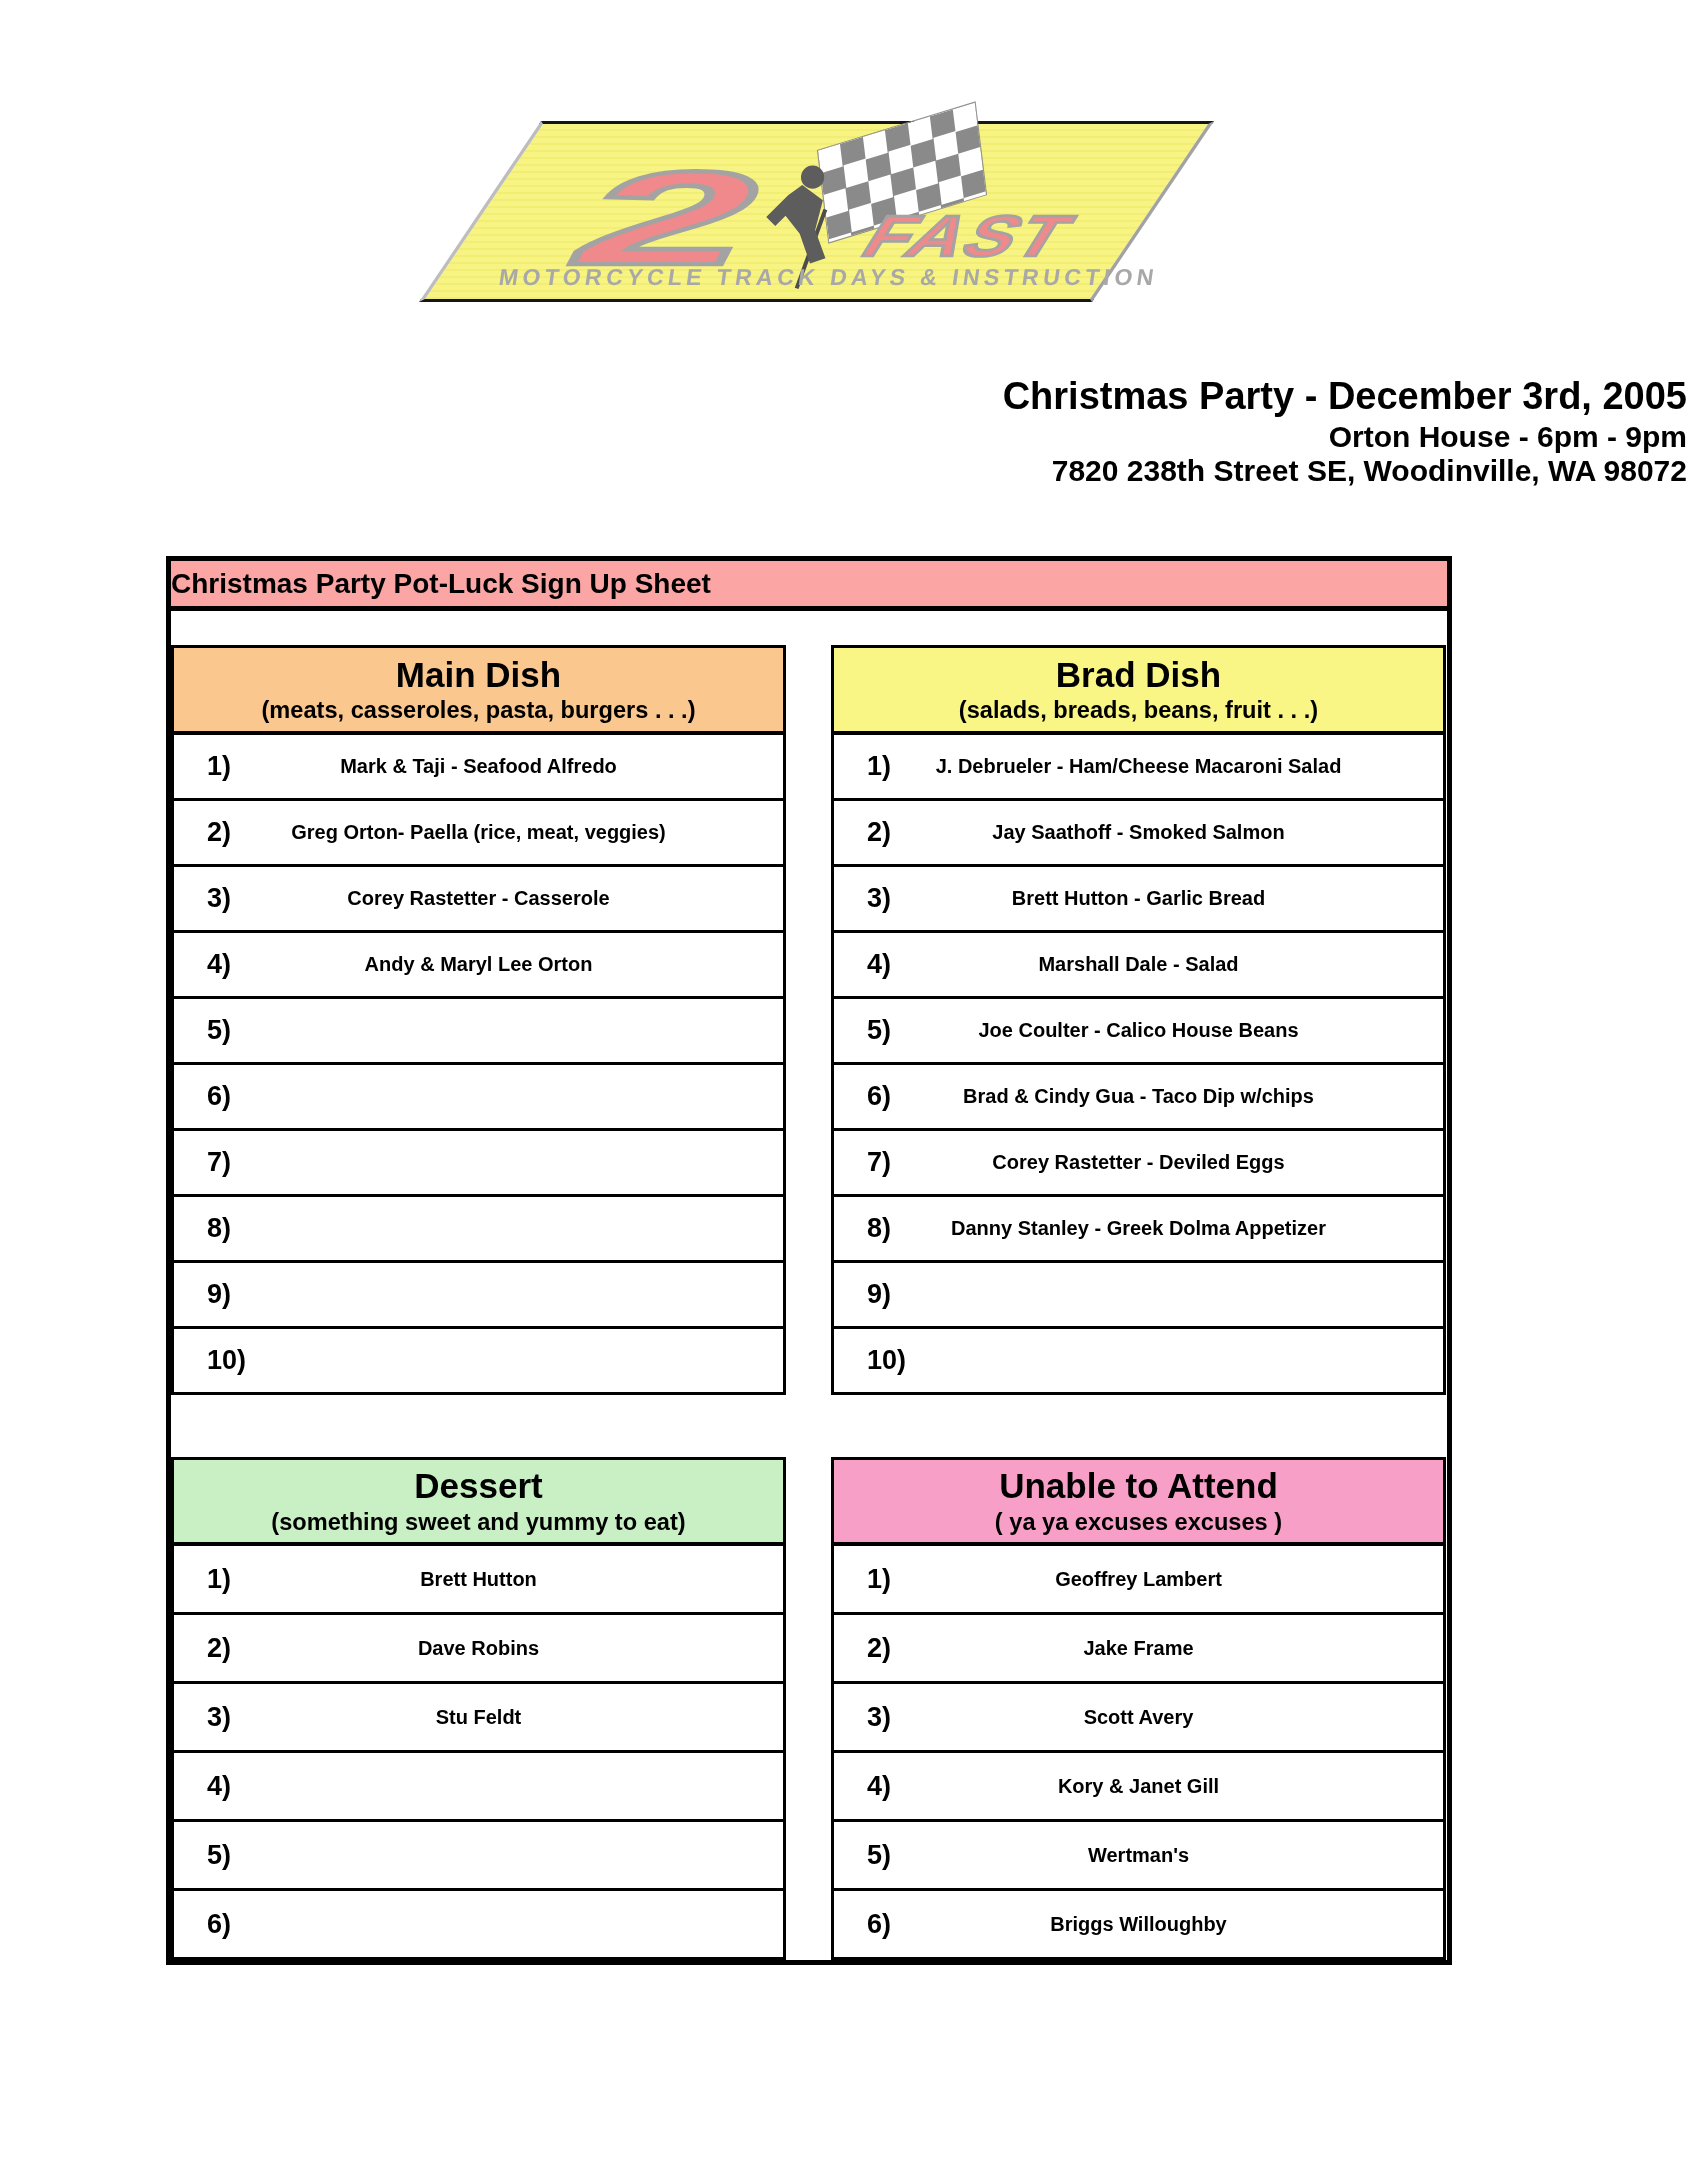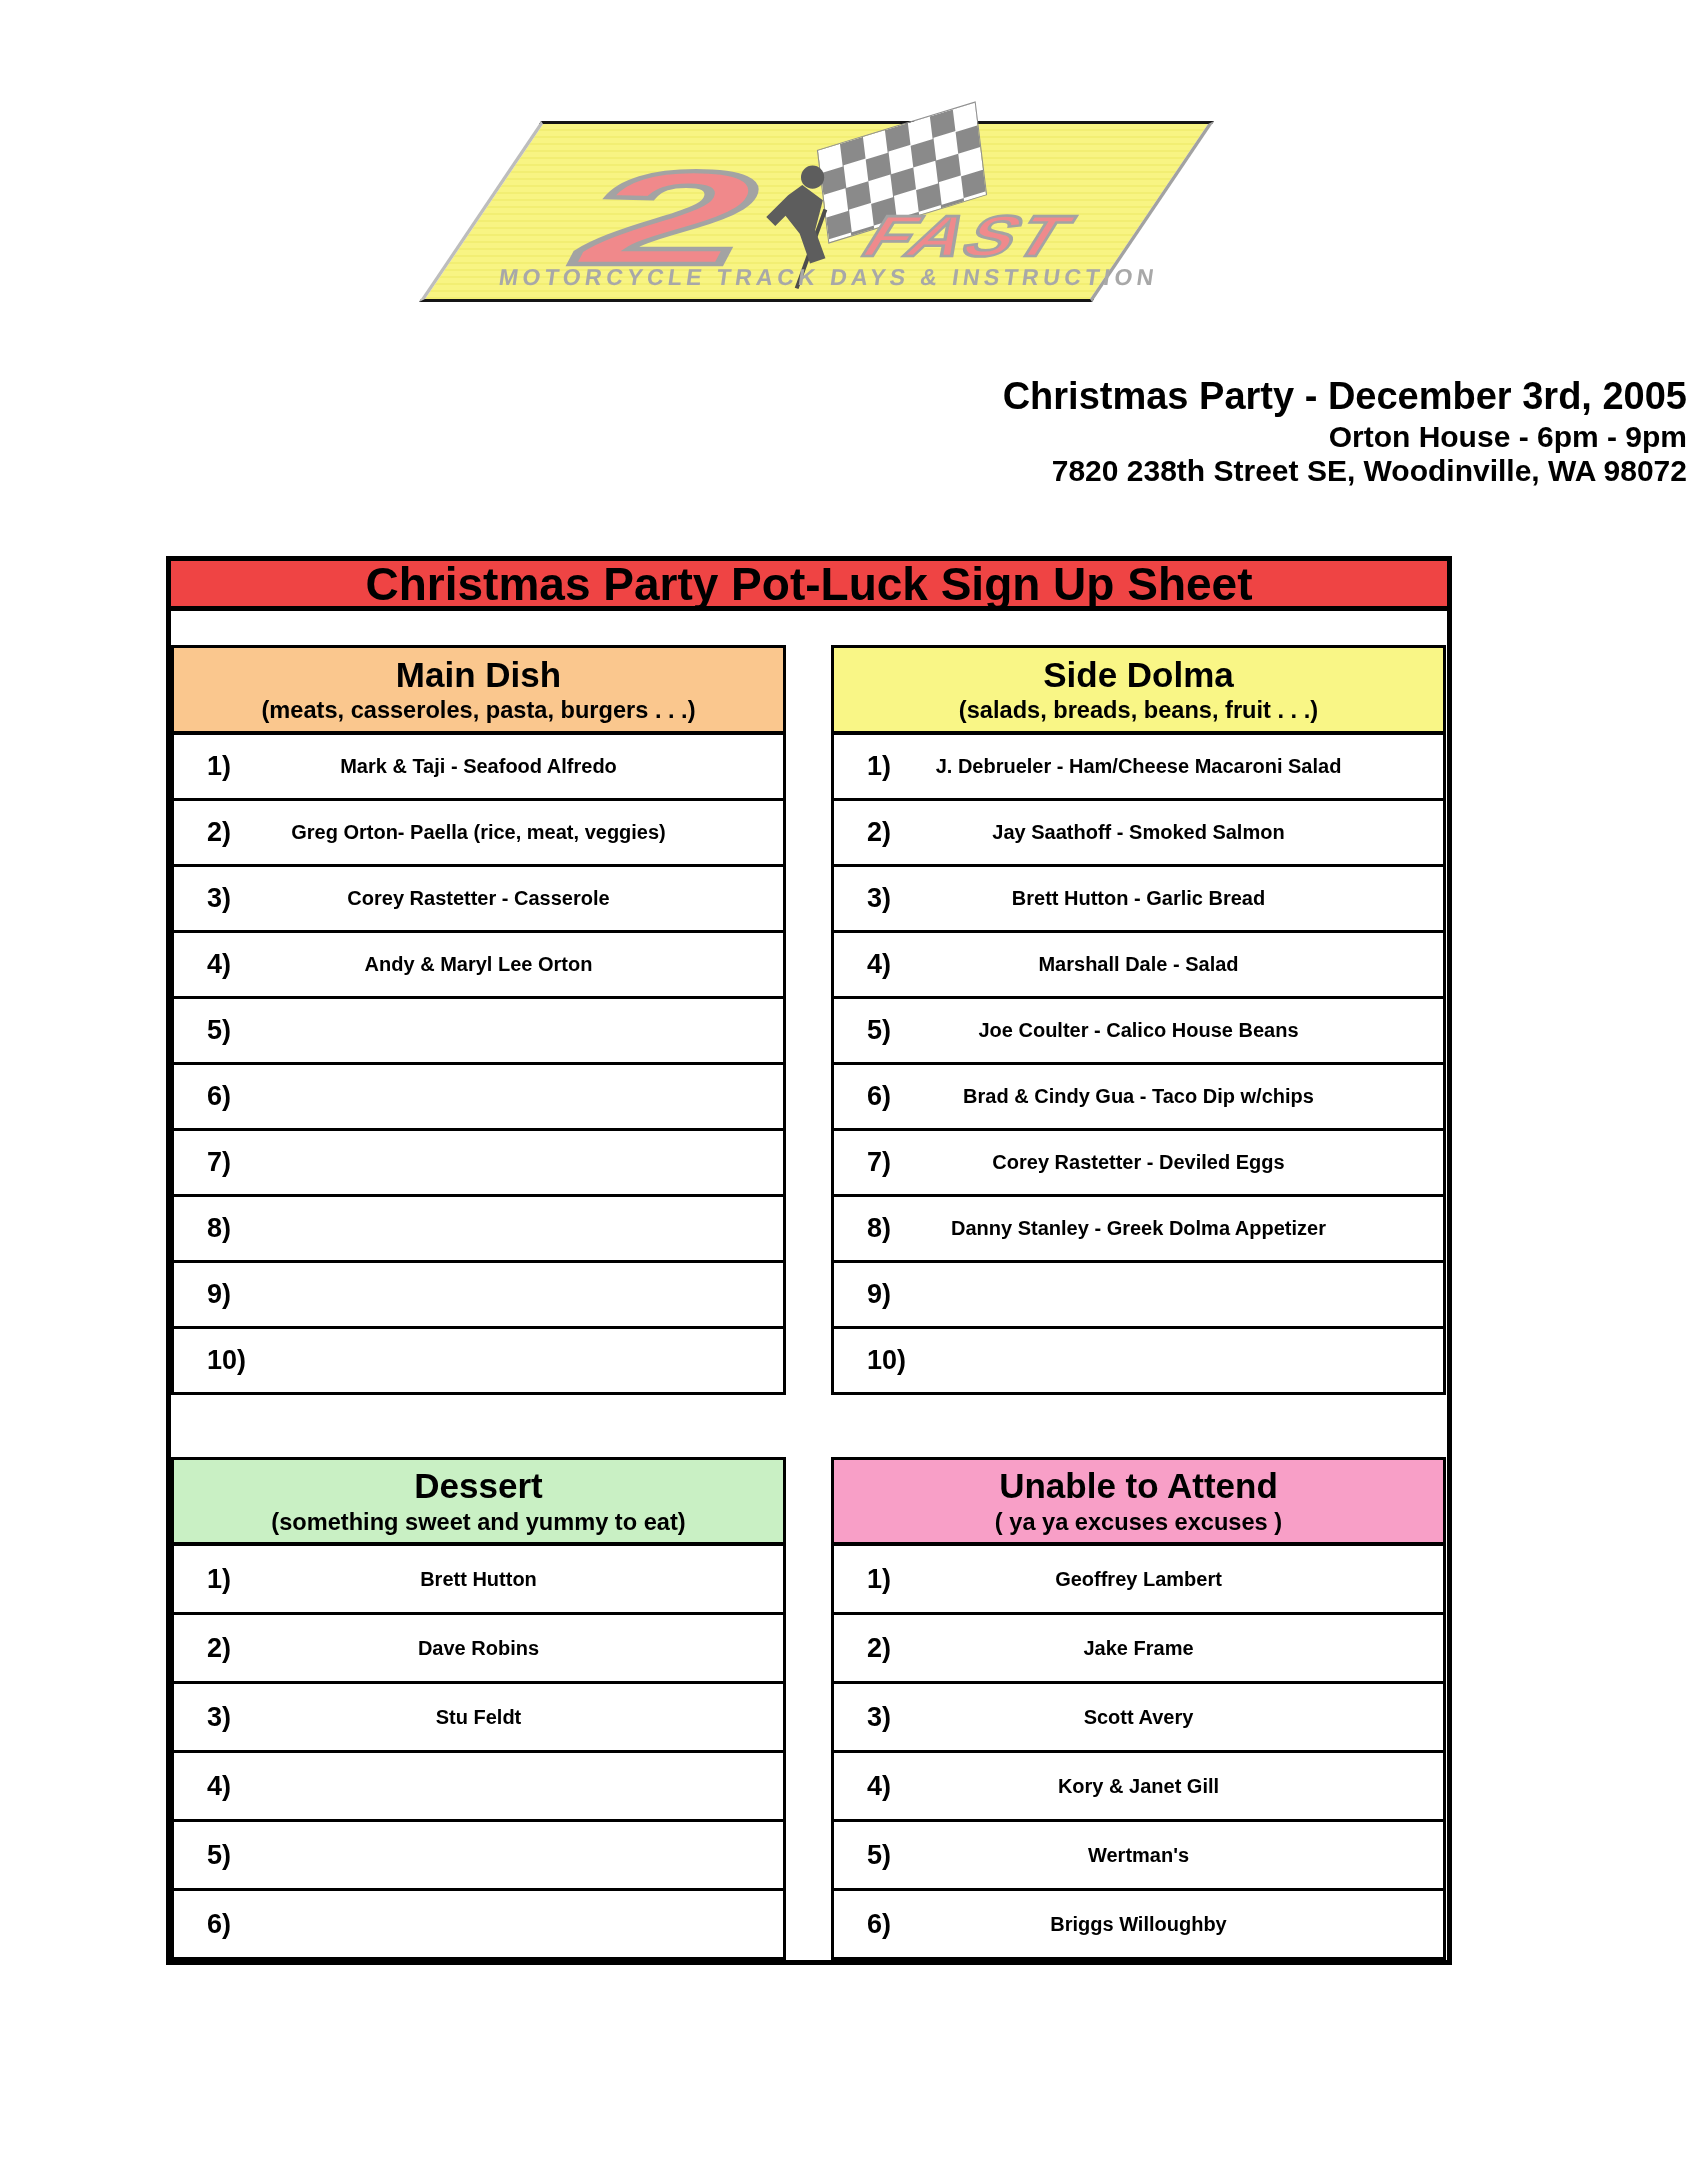--- a/index.html
+++ b/index.html
@@ -39,21 +39,21 @@
   .tagline{
     position:absolute;left:80px;top:143px;width:559px;text-align:center;
     font-size:23px;letter-spacing:4.4px;color:#a8a8a8;transform:skewX(-8deg);white-space:nowrap;
   }
   
   .event{position:absolute;left:0;top:374px;width:100%;text-align:right;}
   .event-title{font-size:38px;line-height:1.2;}
   .event-line{font-size:30px;line-height:1.15;}
   
   .sheet{position:absolute;left:166px;top:556px;width:1286px;border:5.2px solid #000;background:#fff;box-sizing:border-box;}
-  .sheet-title{background:#ef4444;border-bottom:5.2px solid #000;height:45px;line-height:46px;text-align:center;font-size:46px;}
+  .sheet-title{background:#fca5a5;border-bottom:5.2px solid #000;height:45px;line-height:46px;font-size:28px;}
   .gap-top{height:34px;}
   .columns{display:flex;}
   .col{width:615px;}
   .gutter{width:45px;}
   .colgap{height:62px;}
   .st{border:3.5px solid #000;}
   .st-head{border-bottom:4.4px solid #000;text-align:center;padding:5.2px 0 7px;}
   .st-title{font-size:35px;line-height:1.0;margin-top:3.5px;}
   .st-sub{font-size:23.6px;line-height:1.1;margin-top:6.1px;}
   .row{position:relative;display:flex;align-items:center;border-bottom:3.5px solid #000;}
@@ -174,21 +174,21 @@
               <span class="entry"></span>
             </div>
           </div>
         </div>
     </div>
     <div class="gutter"></div>
     <div class="col">
       <div>
           <div class="st s10">
             <div class="st-head" style="background: rgb(249, 246, 134);">
-              <div class="st-title">Side Dolma</div>
+              <div class="st-title">Brad Dish</div>
               <div class="st-sub">(salads, breads, beans, fruit . . .)</div>
             </div>
             <div class="row">
               <span class="num">1)</span>
               <span class="entry">J. Debrueler - Ham/Cheese Macaroni Salad</span>
             </div>
             <div class="row">
               <span class="num">2)</span>
               <span class="entry">Jay Saathoff - Smoked Salmon</span>
             </div>

